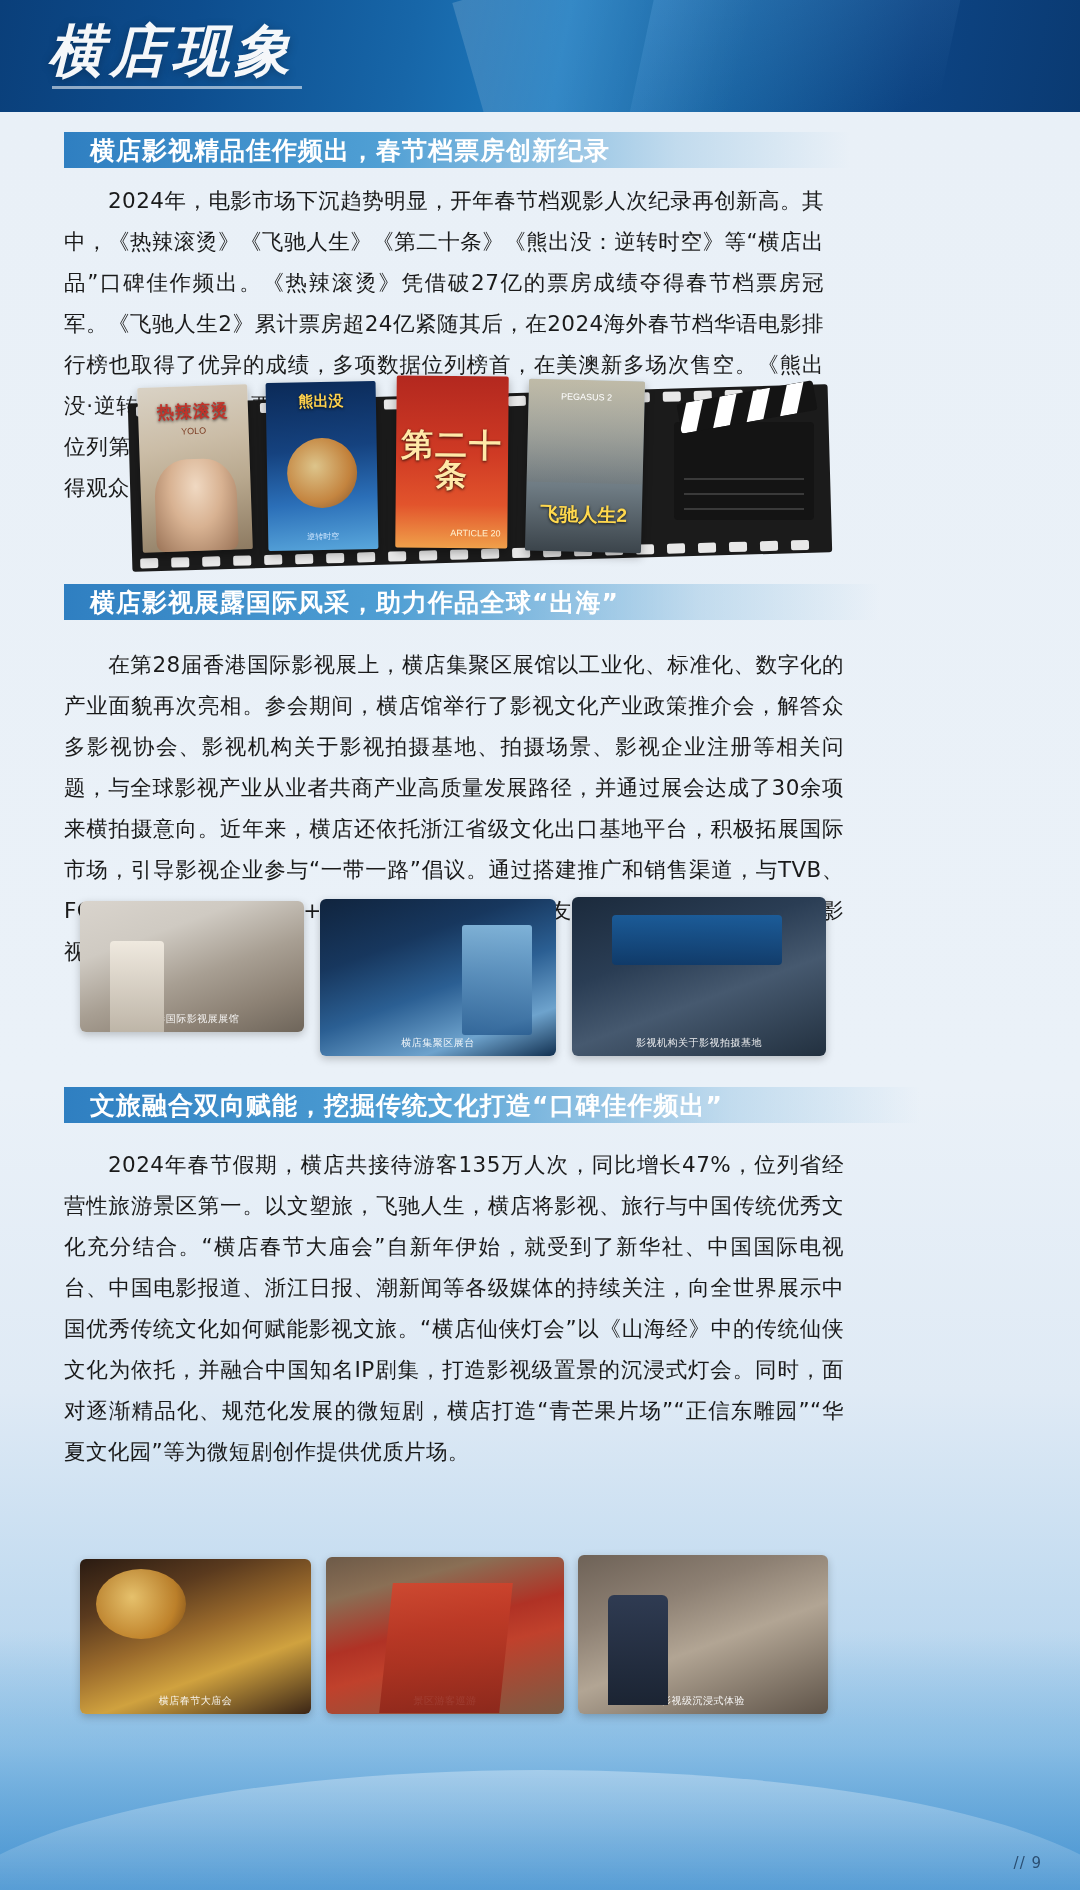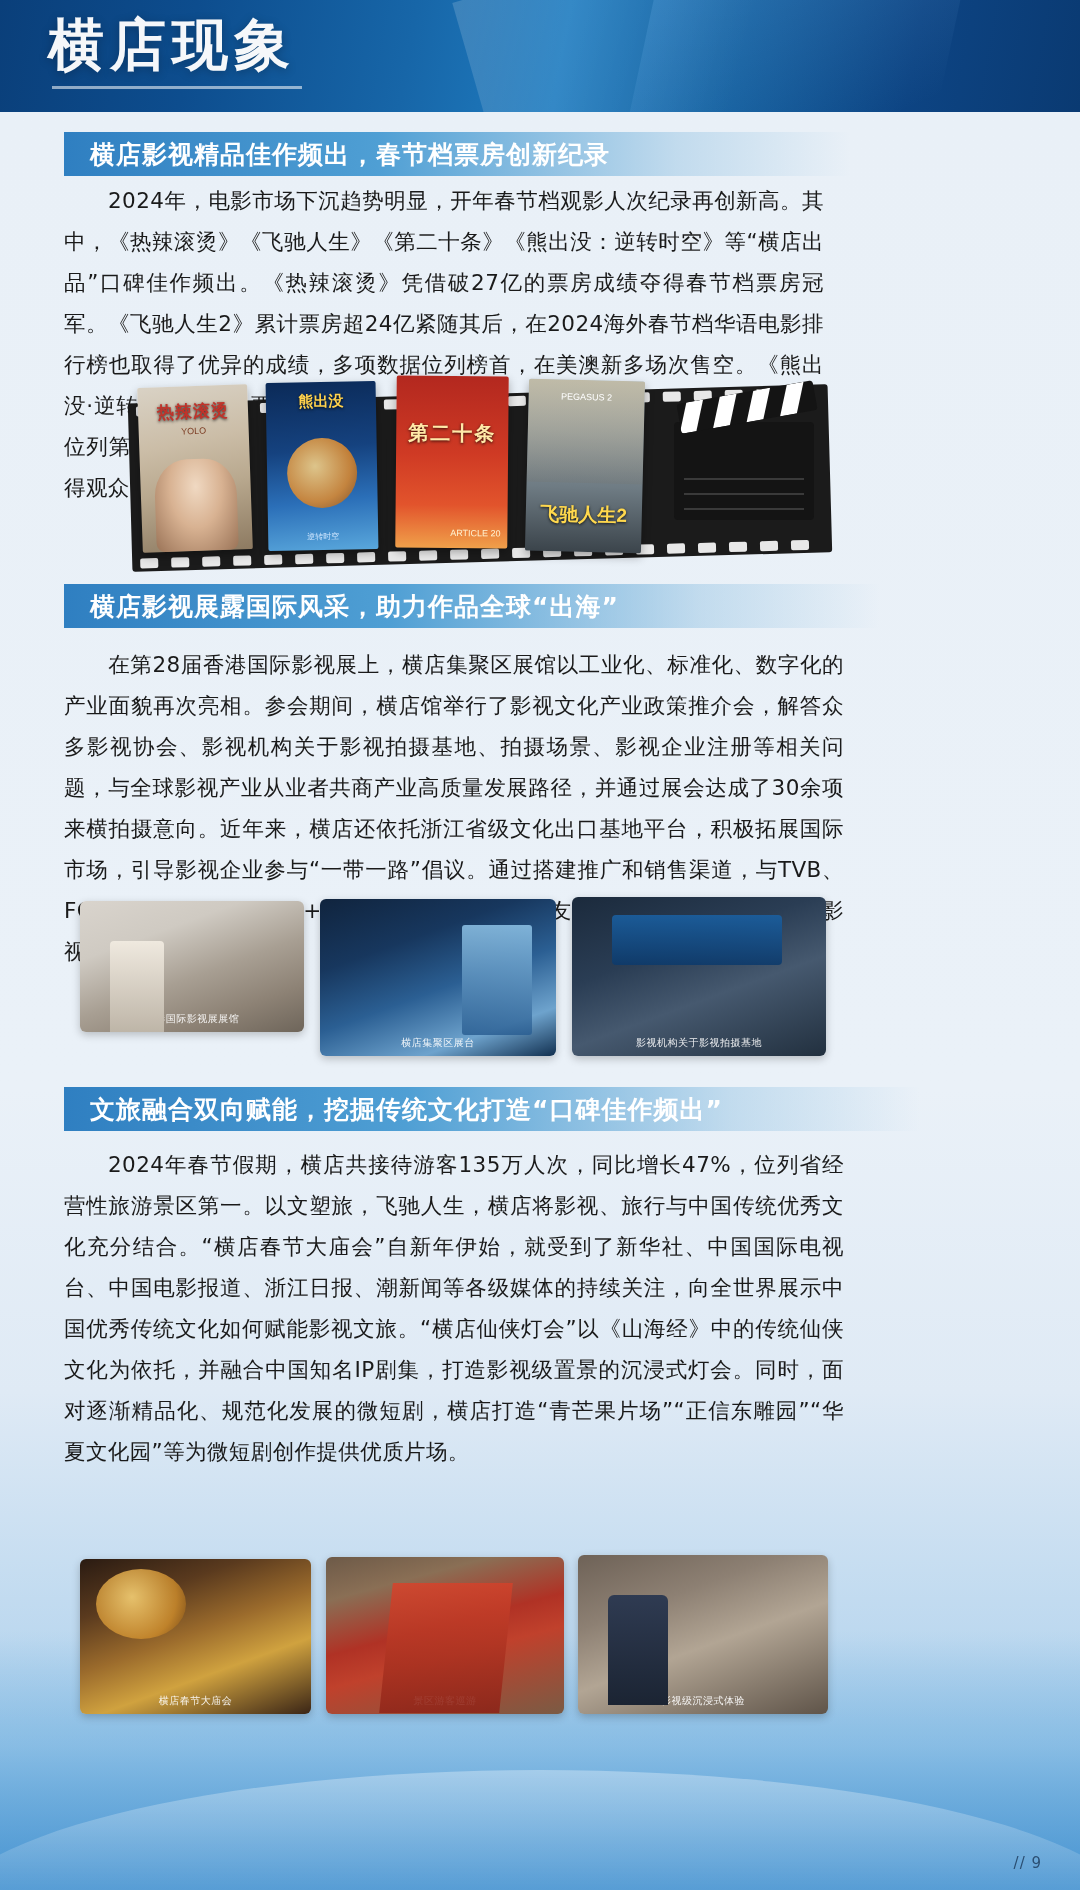--- a/index.html
+++ b/index.html
@@ -37,27 +37,28 @@
     content: "";
     position: absolute;
     top: -40px; left: 640px;
     width: 300px; height: 240px;
     background: linear-gradient(145deg, rgba(140,200,255,0.22), rgba(255,255,255,0.0) 70%);
     transform: rotate(12deg);
   }
   .header-title {
     position: absolute;
     left: 48px;
-    top: 8px;
+    top: 14px;
     font-family: "DejaVu Serif", serif;
     font-size: 56px;
     font-weight: bold;
     letter-spacing: 6px;
     color: rgba(255,255,255,0.96);
     text-shadow: 0 2px 10px rgba(0,0,0,0.25);
+    font-style: italic;
     z-index: 3;
   }
   .header-underline {
     position: absolute;
     left: 52px;
     top: 86px;
     width: 250px;
     height: 3px;
     background: rgba(255,255,255,0.55);
     z-index: 3;
@@ -89,21 +90,21 @@
   .content {
     position: absolute;
     top: 112px; left: 0;
     width: 1080px;
     height: 1778px;
   }
 
   
   .sec-head {
     position: absolute;
-    height: 44px;
+    height: 36px;
     display: flex;
     align-items: center;
     padding-left: 26px;
     color: #ffffff;
     font-size: 25px;
     font-weight: bold;
     letter-spacing: 1px;
     background: linear-gradient(90deg, #2f7fc1 0%, #4f9fd4 40%, rgba(120,180,220,0.35) 78%, rgba(160,205,235,0.0) 100%);
     font-family: "DejaVu Sans", "Liberation Sans", sans-serif;
   }
@@ -194,21 +195,21 @@
   }
   .p2 .ptitle { top: 10px; font-size: 15px; color: #ffd24d; }
   .p2 .psub { position:absolute; bottom:8px; left:0; right:0; text-align:center; font-size:8px; color:#cfe6ff; z-index:3;}
 
   
   .p3 {
     left: 396px; top: 264px; width: 112px; height: 172px;
     background: linear-gradient(180deg, #b3281f 0%, #cf3a24 45%, #e2542c 75%, #f0a04a 100%);
     transform: rotate(0.5deg);
   }
-  .p3 .ptitle { top: 42px; font-size: 20px; color: #ffe9a8; letter-spacing: 2px; line-height: 30px;}
+  .p3 .ptitle { top: 54px; font-size: 32px; color: #ffe9a8; letter-spacing: 2px; line-height: 30px;}
   .p3 .psub { position:absolute; bottom:10px; left:0; right:0; text-align:center; font-size:9px; color:#fff3d0; z-index:3;padding-left:48px;}
 
   
   .p4 {
     left: 527px; top: 268px; width: 116px; height: 172px;
     background: linear-gradient(180deg, #a9b7bd 0%, #8f9ca3 30%, #6f7c84 62%, #3b444b 100%);
     transform: rotate(1.4deg);
   }
   .p4:after{
     content:"";

